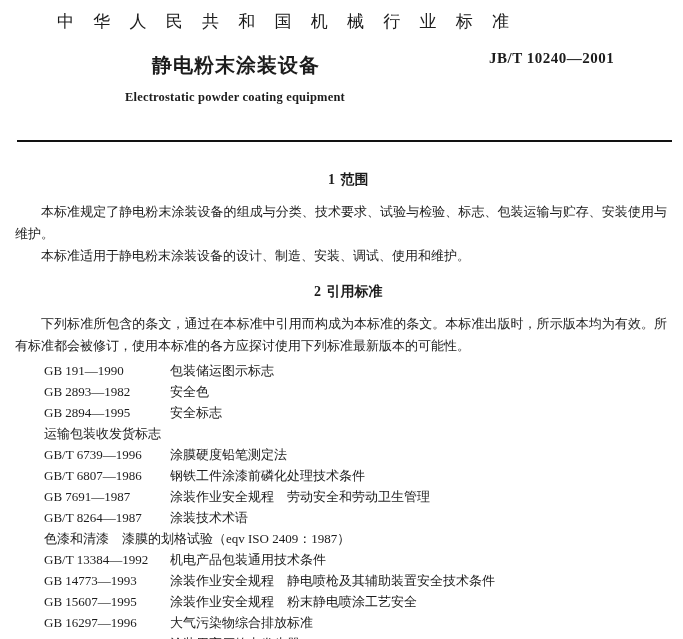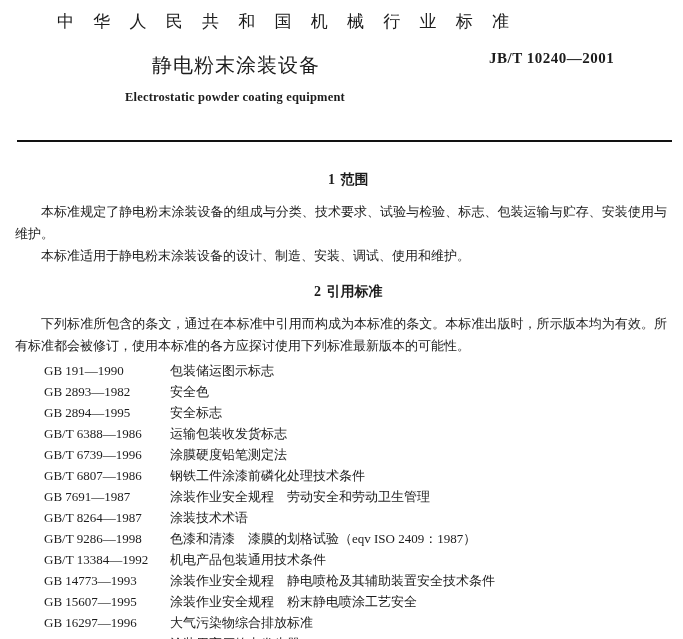--- a/index.html
+++ b/index.html
@@ -24,21 +24,21 @@
     letter-spacing: 7.5px;
     white-space: nowrap;
     font-weight: 500;
   }
   .cn-title {
     position: absolute;
     left: 152px;
     top: 52px;
     font-size: 20px;
     letter-spacing: 1px;
-    font-weight: 400;
+    font-weight: 700;
     white-space: nowrap;
   }
   .std-no {
     position: absolute;
     left: 489px;
     top: 50px;
     font-size: 15px;
     font-weight: bold;
     letter-spacing: 0.5px;
     white-space: nowrap;
@@ -141,41 +141,39 @@
       </div>
         <div class="ref-row">
         <span class="ref-code">GB 2893—1982</span>
         <span class="ref-title">安全色</span>
       </div>
         <div class="ref-row">
         <span class="ref-code">GB 2894—1995</span>
         <span class="ref-title">安全标志</span>
       </div>
         <div class="ref-row">
-        <span class="ref-code">GB/T 6388—1986</span>
         <span class="ref-title">运输包装收发货标志</span>
       </div>
         <div class="ref-row">
         <span class="ref-code">GB/T 6739—1996</span>
         <span class="ref-title">涂膜硬度铅笔测定法</span>
       </div>
         <div class="ref-row">
         <span class="ref-code">GB/T 6807—1986</span>
         <span class="ref-title">钢铁工件涂漆前磷化处理技术条件</span>
       </div>
         <div class="ref-row">
         <span class="ref-code">GB 7691—1987</span>
         <span class="ref-title">涂装作业安全规程　劳动安全和劳动卫生管理</span>
       </div>
         <div class="ref-row">
         <span class="ref-code">GB/T 8264—1987</span>
         <span class="ref-title">涂装技术术语</span>
       </div>
         <div class="ref-row">
-        <span class="ref-code">GB/T 9286—1998</span>
         <span class="ref-title">色漆和清漆　漆膜的划格试验（eqv ISO 2409：1987）</span>
       </div>
         <div class="ref-row">
         <span class="ref-code">GB/T 13384—1992</span>
         <span class="ref-title">机电产品包装通用技术条件</span>
       </div>
         <div class="ref-row">
         <span class="ref-code">GB 14773—1993</span>
         <span class="ref-title">涂装作业安全规程　静电喷枪及其辅助装置安全技术条件</span>
       </div>

